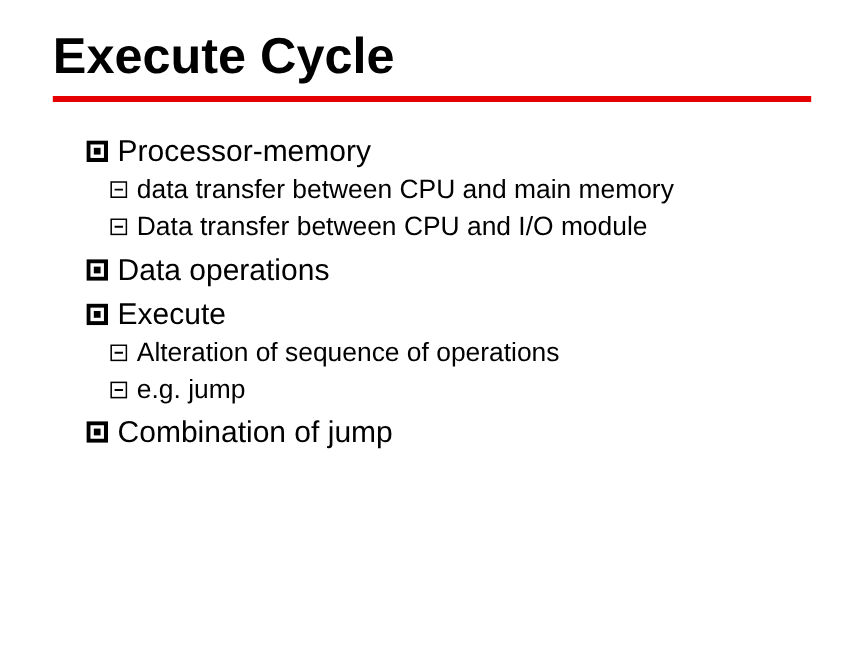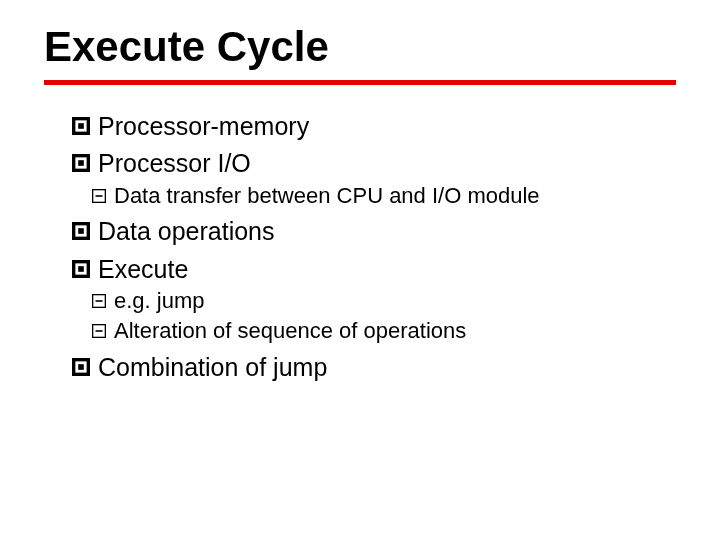--- a/index.html
+++ b/index.html
@@ -75,31 +75,30 @@
   <div class="l1">
     <span class="bullet-icon sq">
       <svg viewBox="0 0 16 16" width="18" height="18">
           <rect x="0" y="0" width="16" height="16" fill="#000"></rect>
           <rect x="3" y="3" width="10" height="10" fill="#fff"></rect>
           <rect x="5.5" y="5.5" width="5" height="5" fill="#000"></rect>
         </svg>
     </span>
     <span class="txt">Processor-memory</span>
   </div>
-
-  <div class="l1">
-    <span class="bullet-icon sq">
-      <svg viewBox="0 0 16 16" width="18" height="18">
-          <rect x="0" y="0" width="16" height="16" fill="#000"></rect>
-          <rect x="3" y="3" width="10" height="10" fill="#fff"></rect>
-          <rect x="5.5" y="5.5" width="5" height="5" fill="#000"></rect>
+  <div class="l2">
+    <span class="bullet-icon box">
+      <svg viewBox="0 0 14 14" width="14" height="14">
+          <rect x="0.5" y="0.5" width="13" height="13" fill="none" stroke="#000" stroke-width="1.6"></rect>
+          <line x1="3.5" y1="7" x2="10.5" y2="7" stroke="#000" stroke-width="1.6"></line>
         </svg>
     </span>
-    <span class="txt">Processor I/O</span>
+    <span class="txt">data transfer between CPU and main memory</span>
   </div>
+
   <div class="l2">
     <span class="bullet-icon box">
       <svg viewBox="0 0 14 14" width="14" height="14">
           <rect x="0.5" y="0.5" width="13" height="13" fill="none" stroke="#000" stroke-width="1.6"></rect>
           <line x1="3.5" y1="7" x2="10.5" y2="7" stroke="#000" stroke-width="1.6"></line>
         </svg>
     </span>
     <span class="txt">Data transfer between CPU and I/O module</span>
   </div>
 
@@ -124,30 +123,30 @@
     </span>
     <span class="txt">Execute</span>
   </div>
   <div class="l2">
     <span class="bullet-icon box">
       <svg viewBox="0 0 14 14" width="14" height="14">
           <rect x="0.5" y="0.5" width="13" height="13" fill="none" stroke="#000" stroke-width="1.6"></rect>
           <line x1="3.5" y1="7" x2="10.5" y2="7" stroke="#000" stroke-width="1.6"></line>
         </svg>
     </span>
-    <span class="txt">e.g. jump</span>
+    <span class="txt">Alteration of sequence of operations</span>
   </div>
   <div class="l2">
     <span class="bullet-icon box">
       <svg viewBox="0 0 14 14" width="14" height="14">
           <rect x="0.5" y="0.5" width="13" height="13" fill="none" stroke="#000" stroke-width="1.6"></rect>
           <line x1="3.5" y1="7" x2="10.5" y2="7" stroke="#000" stroke-width="1.6"></line>
         </svg>
     </span>
-    <span class="txt">Alteration of sequence of operations</span>
+    <span class="txt">e.g. jump</span>
   </div>
 
   <div class="l1">
     <span class="bullet-icon sq">
       <svg viewBox="0 0 16 16" width="18" height="18">
           <rect x="0" y="0" width="16" height="16" fill="#000"></rect>
           <rect x="3" y="3" width="10" height="10" fill="#fff"></rect>
           <rect x="5.5" y="5.5" width="5" height="5" fill="#000"></rect>
         </svg>
     </span>

